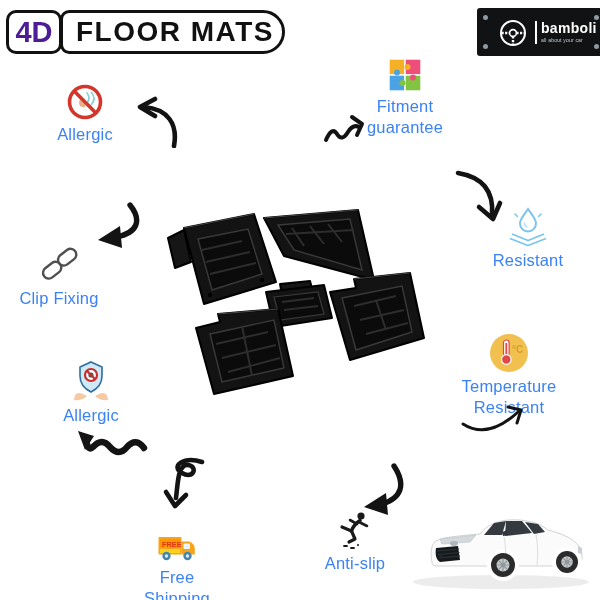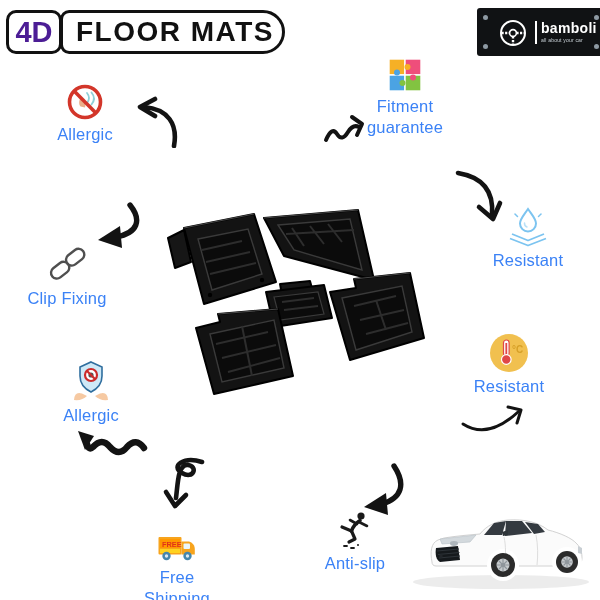--- a/index.html
+++ b/index.html
@@ -104,28 +104,29 @@
   </svg>
 
   <div class="abs feature" style="left:454px;top:333px">
     <svg class="ic" width="40" height="40" viewBox="0 0 40 40">
       <circle cx="20" cy="20" r="19" fill="#f1c04f"></circle>
       <rect x="14.5" y="7" width="5.6" height="16" rx="2.8" fill="#fff" stroke="#e04848" stroke-width="1.2"></rect>
       <rect x="16.4" y="10" width="1.8" height="12" fill="#e04848"></rect>
       <circle cx="17.3" cy="26.5" r="4.8" fill="#e04848" stroke="#fff" stroke-width="1.2"></circle>
       <text x="23" y="20" font-size="10" font-weight="700" fill="#d7a028">°C</text>
     </svg>
+    <div class="lbl">Temperature</div>
     <div class="lbl">Resistant</div>
   </div>
   <svg class="abs" style="left:458px;top:402px" width="72" height="38" viewBox="0 0 72 38">
     <path d="M5,22 Q30,38 60,10" fill="none" stroke="#131313" stroke-width="3" stroke-linecap="round"></path>
     <path d="M50,5 L63,8 L59,21" fill="none" stroke="#131313" stroke-width="3" stroke-linecap="round" stroke-linejoin="round"></path>
   </svg>
 
-  <div class="abs feature" style="left:12px;top:243px">
+  <div class="abs feature" style="left:4px;top:243px">
     <svg class="ic" width="46" height="42" viewBox="0 0 46 42">
       <g transform="rotate(-38 16 27)">
         <rect x="6" y="21.5" width="20" height="11.5" rx="5.7" fill="none" stroke="#4f4f4f" stroke-width="2.4"></rect>
       </g>
       <g transform="rotate(-38 31 14)">
         <rect x="21" y="8.5" width="20" height="11.5" rx="5.7" fill="none" stroke="#4f4f4f" stroke-width="2.4"></rect>
       </g>
     </svg>
     <div class="lbl">Clip Fixing</div>
   </div>

